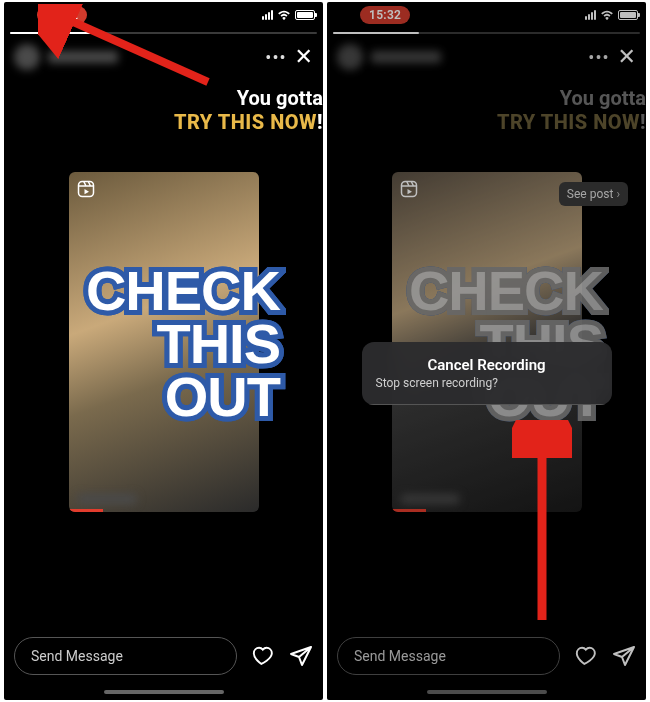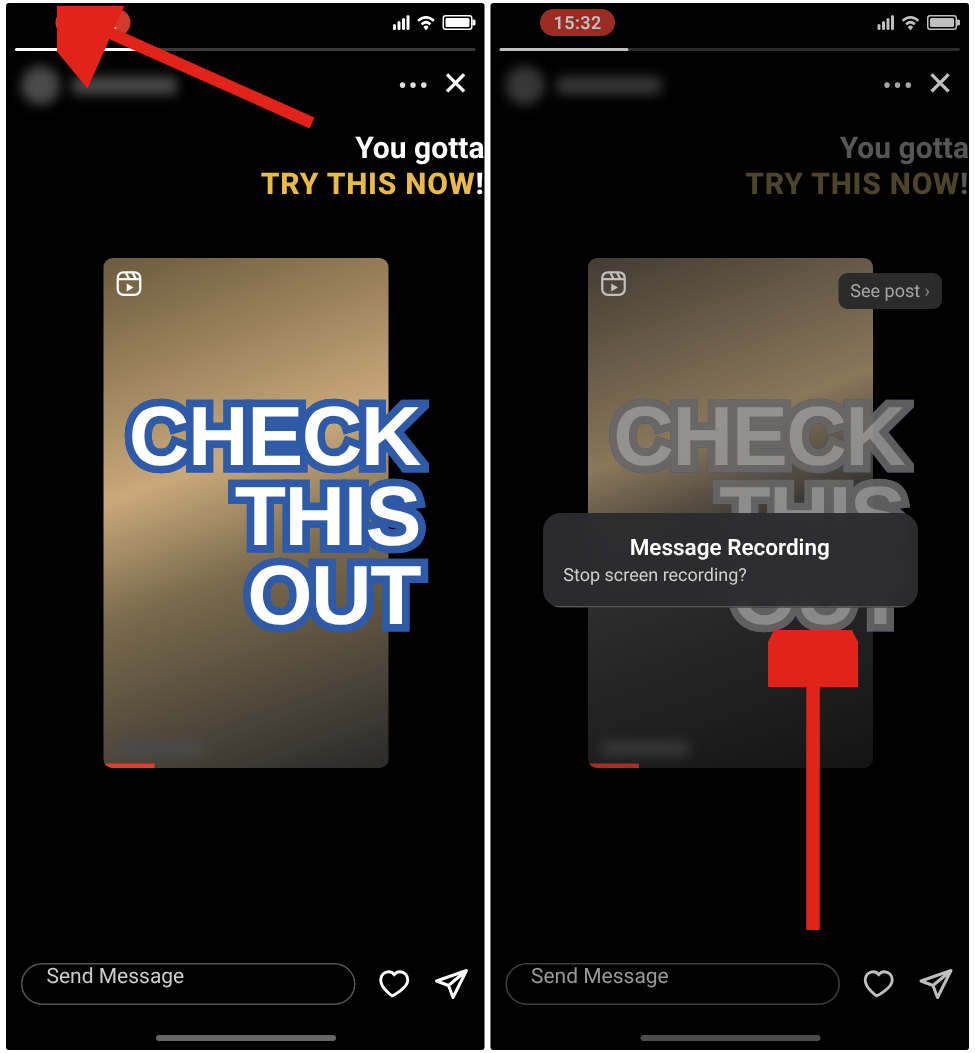--- a/index.html
+++ b/index.html
@@ -147,23 +147,23 @@
     display:flex; align-items:center; gap:3px; z-index:8;
   }
   .seepost .chev { font-size:12px; color:#bbb;}
 
   
   .msgbar {
     position:absolute; bottom:24px; left:10px; right:10px; height:40px;
     display:flex; align-items:center; gap:14px; z-index:10;
   }
   .msg-input {
-    flex:1; height:28px; border:1px solid #555; border-radius:20px;
+    flex:1; height:38px; border:1px solid #555; border-radius:20px;
     background:transparent; color:#ccc; font-size:14px;
-    display:flex; align-items:flex-start; padding:0 16px;
+    display:flex; align-items:center; padding:0 16px;
   }
   .heart, .send { width:24px;height:24px; display:flex;align-items:center;justify-content:center;}
   .home-ind { position:absolute; bottom:6px; left:50%; transform:translateX(-50%);
     width:120px;height:4px;background:#666;border-radius:2px;}
 
   
   .alert-back {
     position:absolute; inset:0; background:rgba(0,0,0,0.25); z-index:30;
   }
   .alert {
@@ -332,21 +332,21 @@
       <div class="send">
         <svg width="24" height="24" viewBox="0 0 24 24">
             <path fill="none" stroke="#fff" stroke-width="2" stroke-linejoin="round" d="M22 3L2 10l8 3 3 8 9-18zM10 13l12-10"></path>
           </svg>
       </div>
     </div>
     <div class="home-ind"></div>
 
     <div class="alert-back"></div>
     <div class="alert">
-      <div class="alert-title">Message Recording</div>
+      <div class="alert-title">Cancel Recording</div>
       <div class="alert-msg">Stop screen recording?</div>
       <div class="alert-btns">
       </div>
     </div>
   </div>
 
 </div>
 
 <svg class="arrow" style="left:38px; top:4px;" width="180" height="90">
   <defs>

